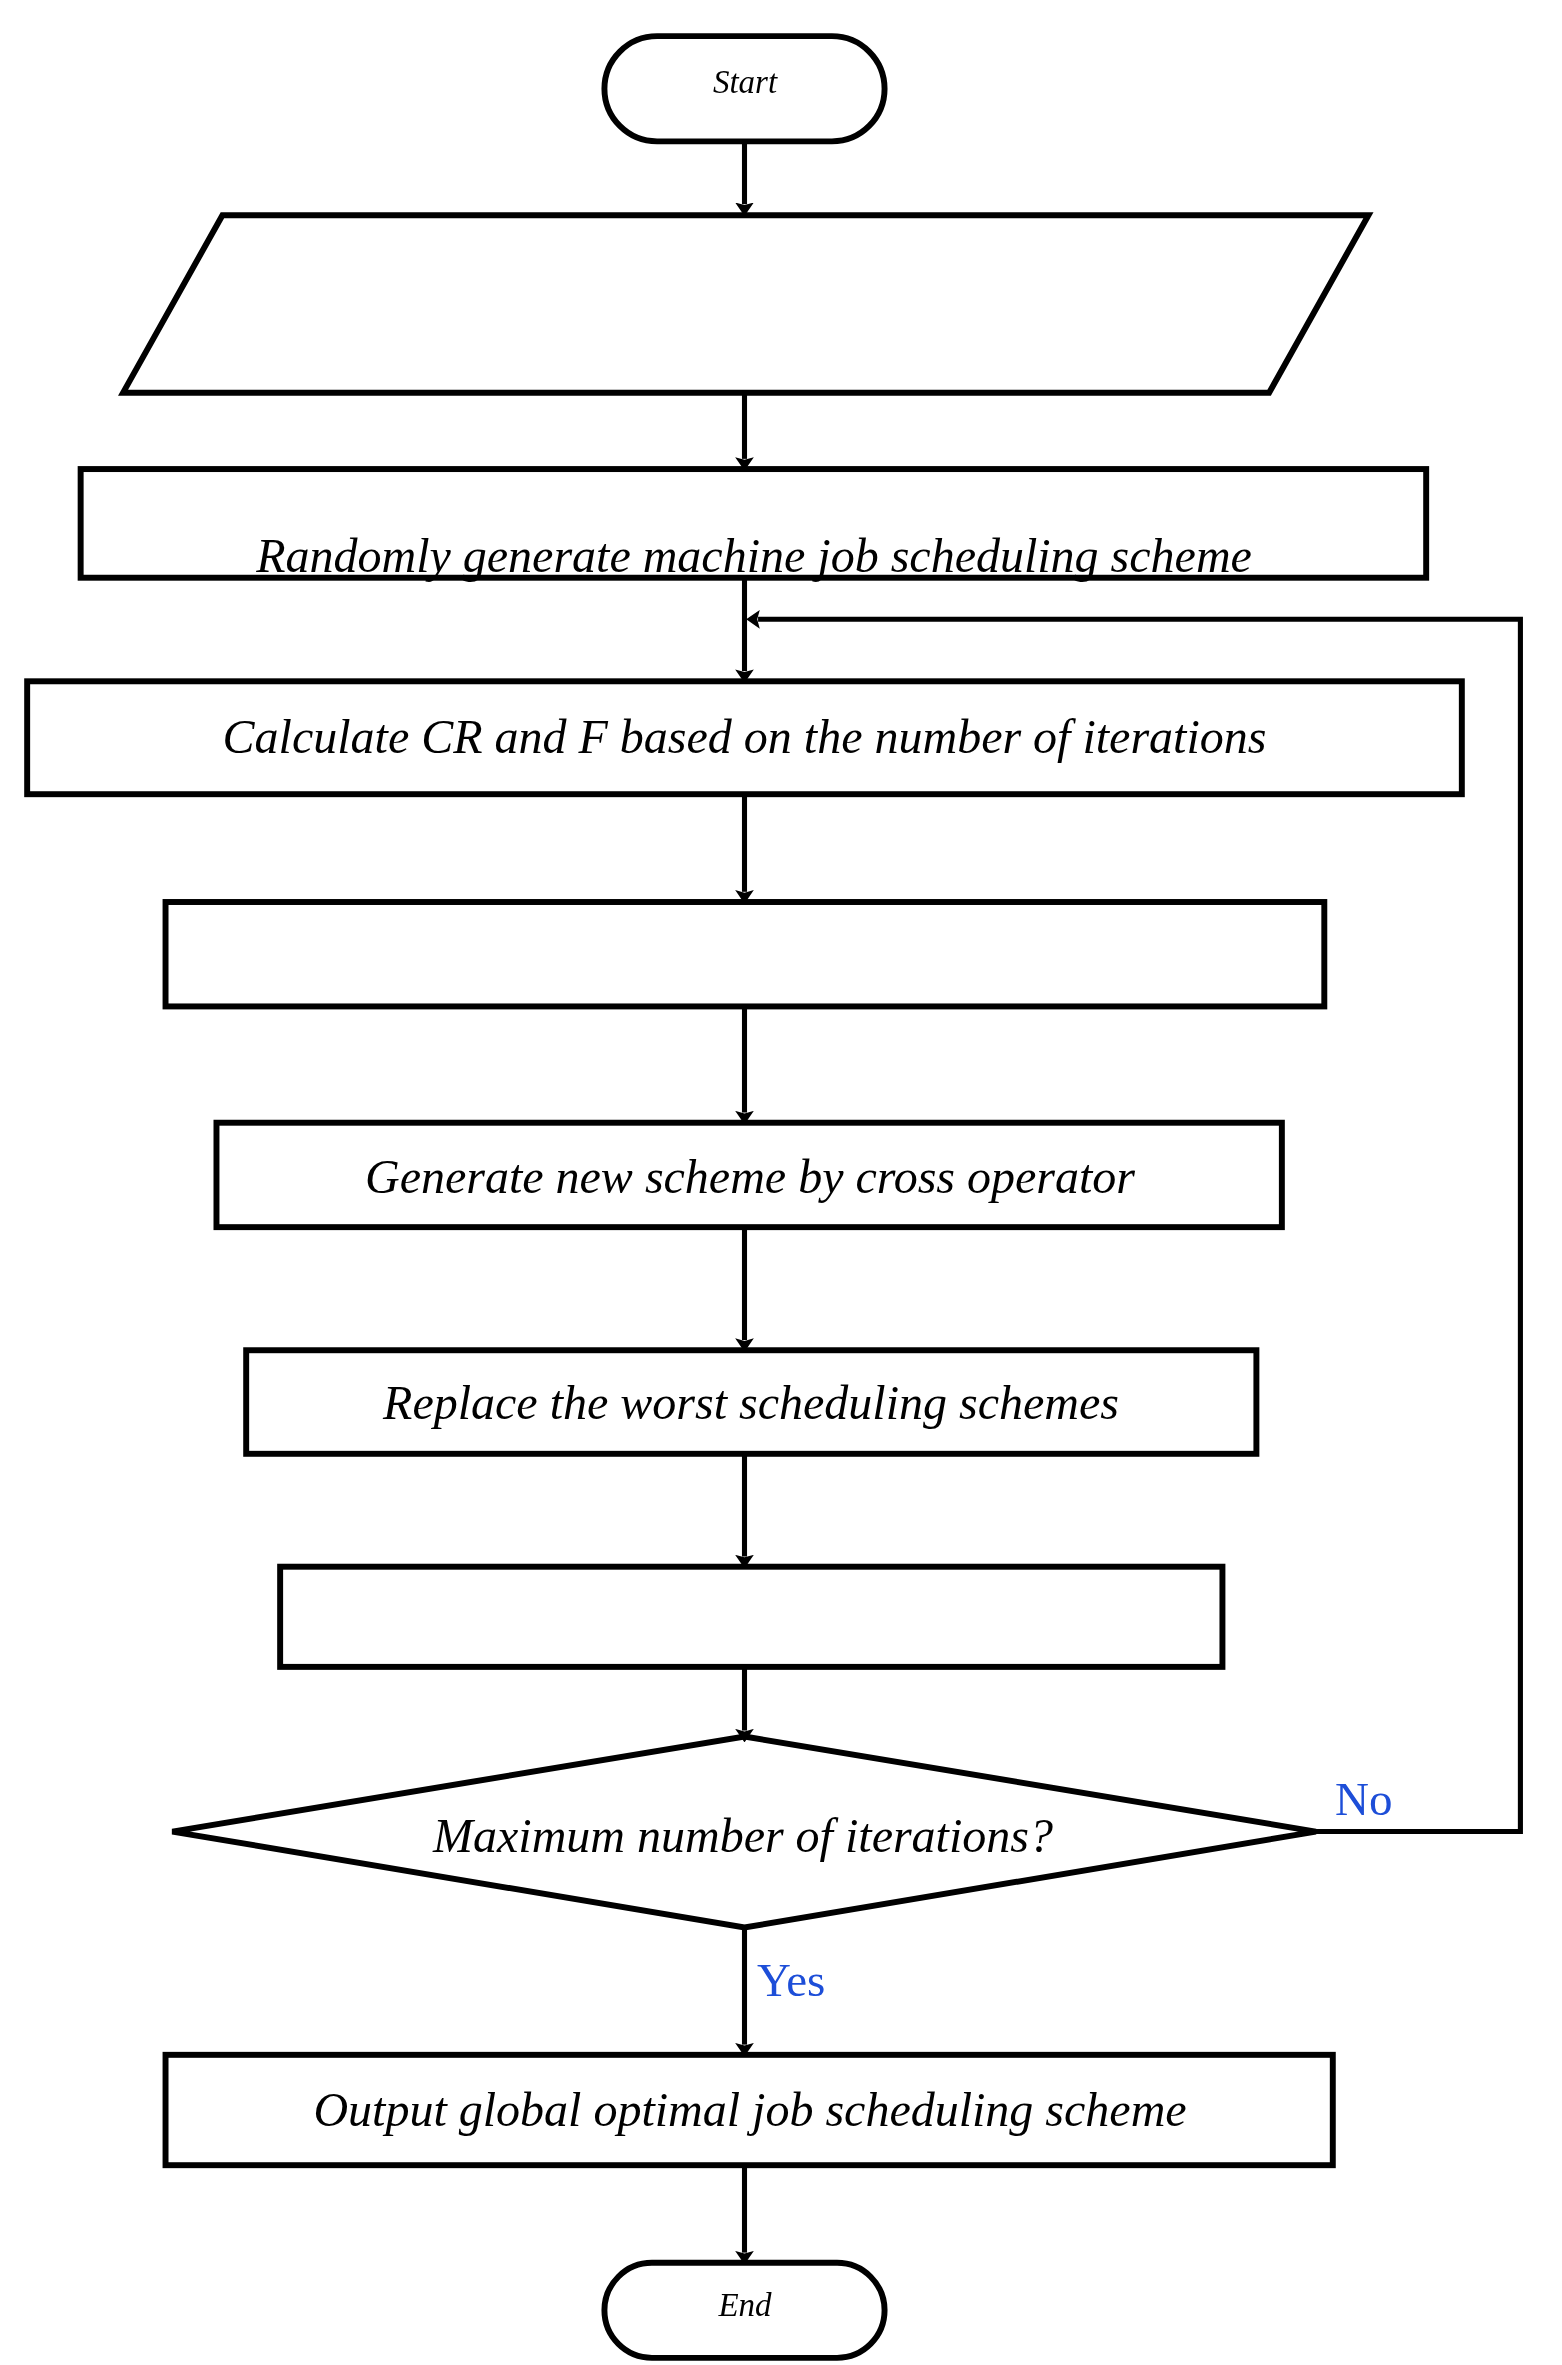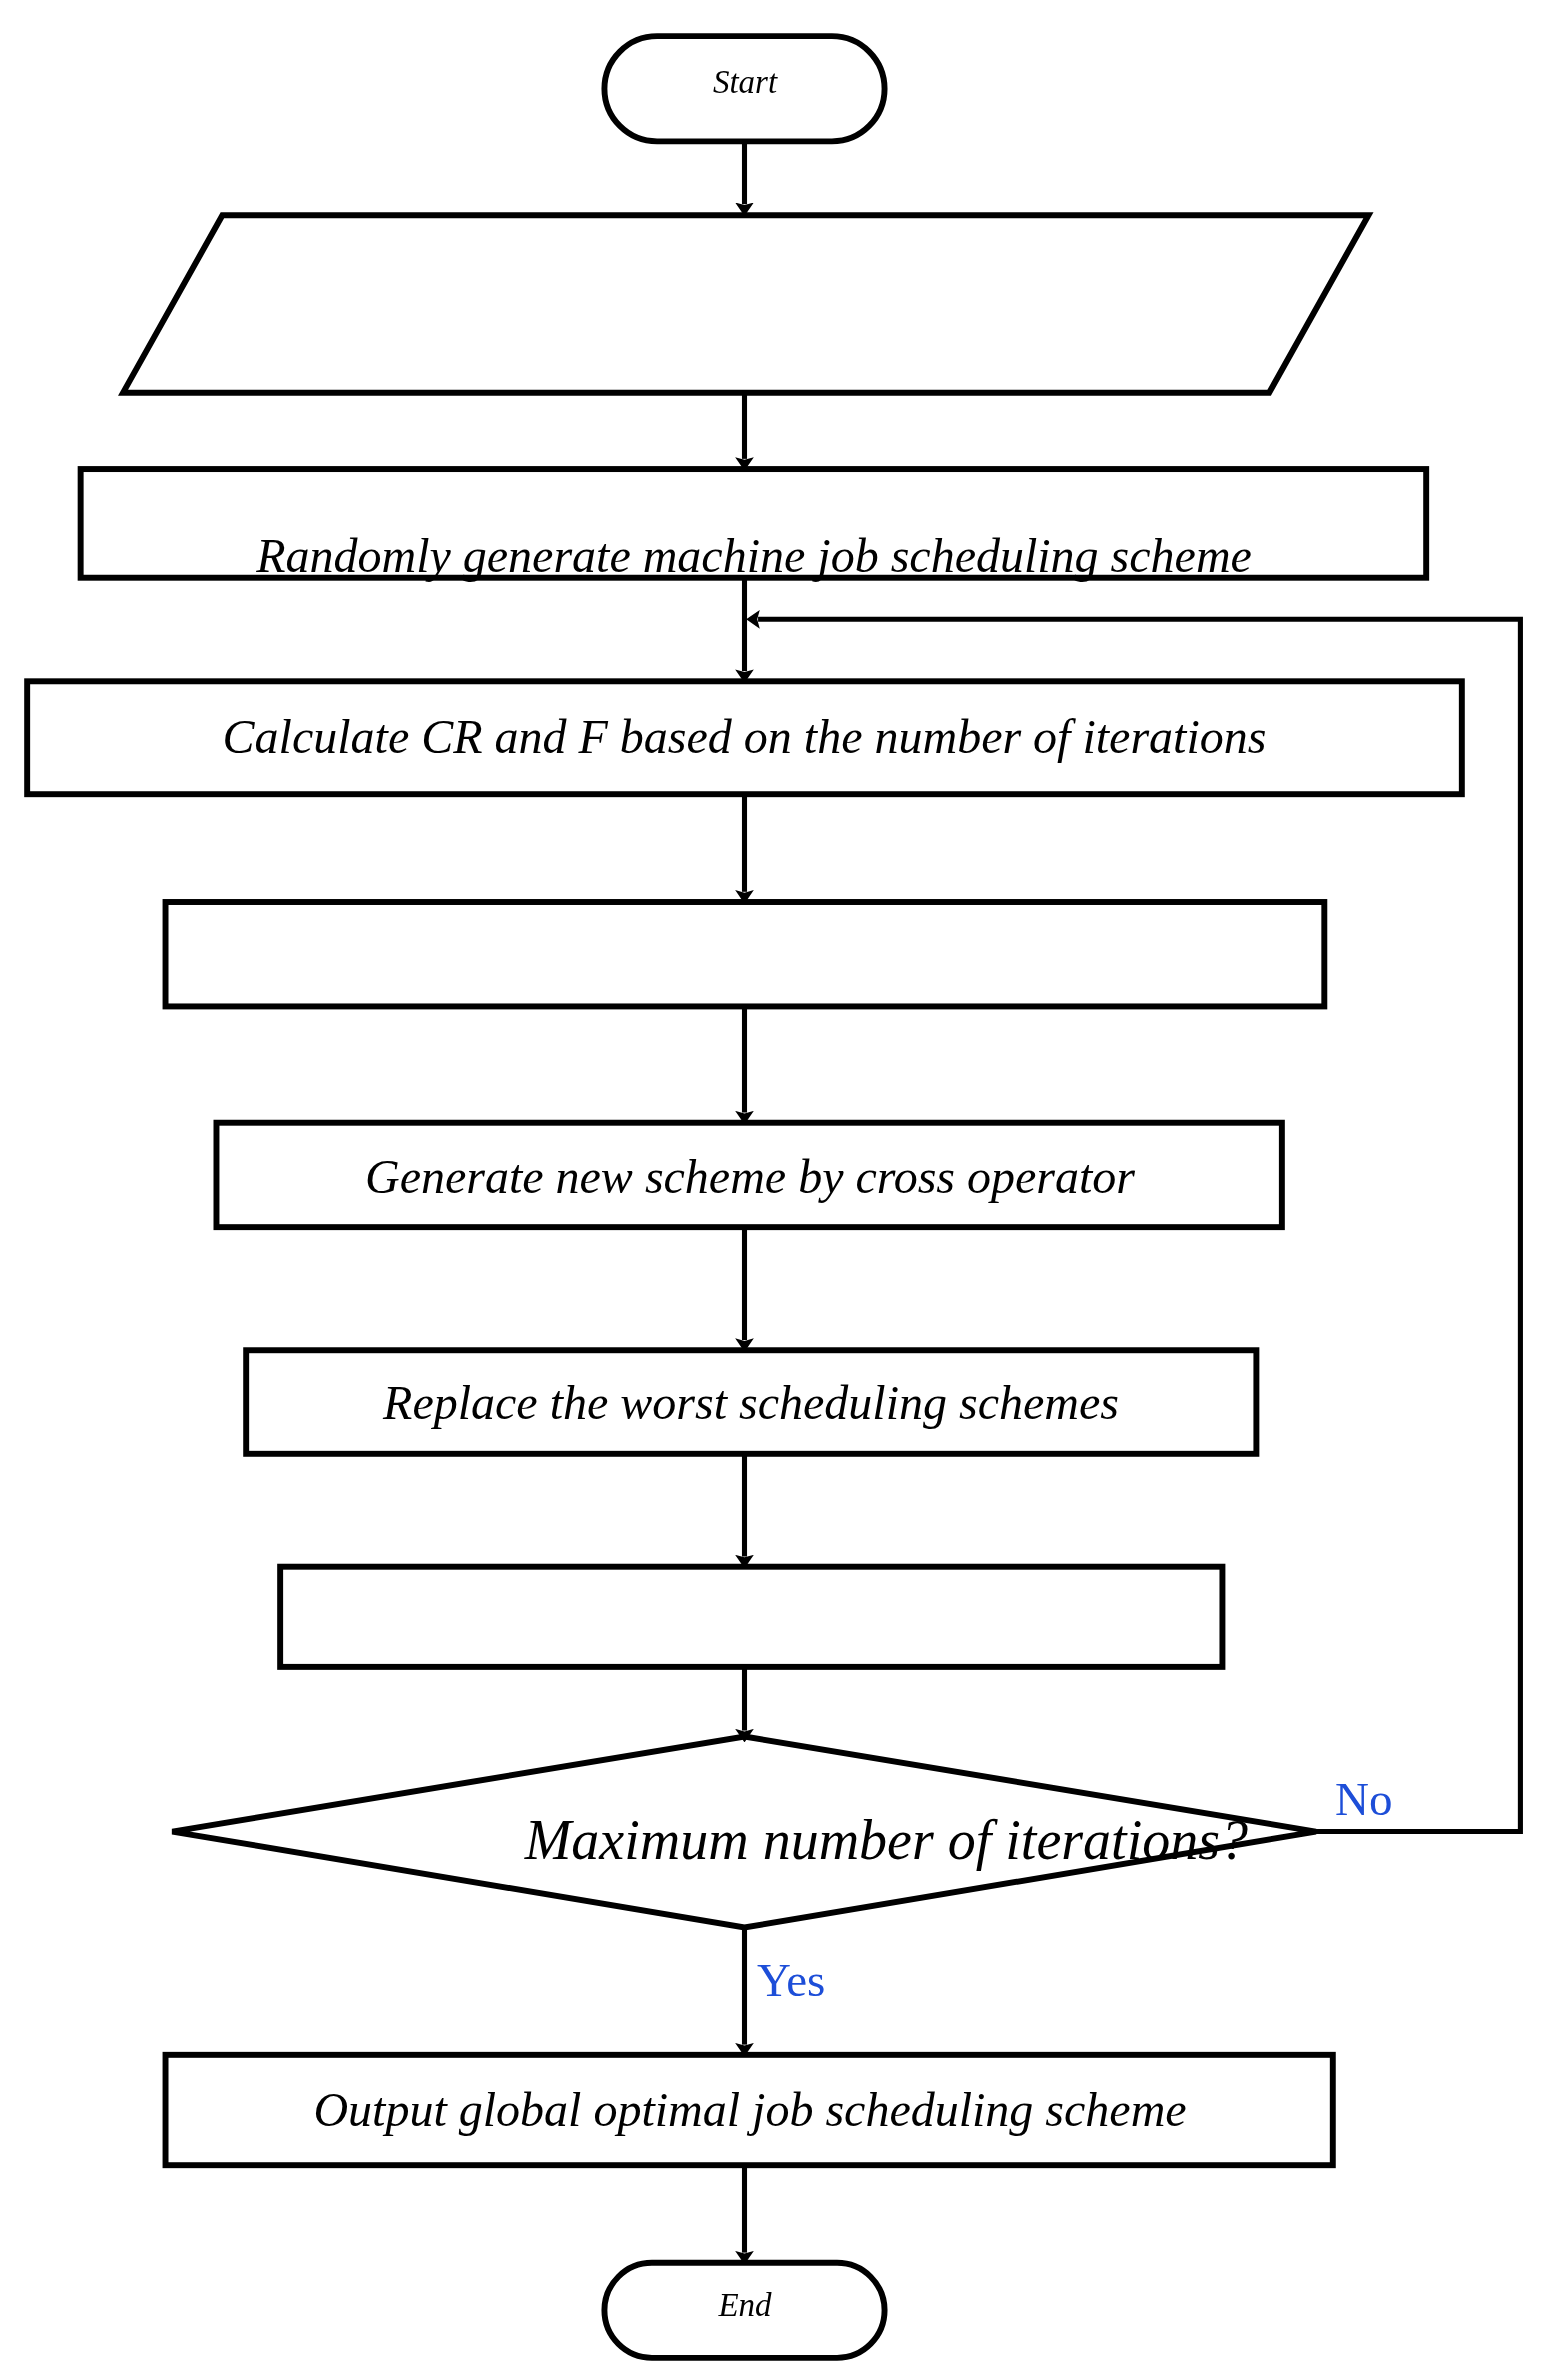--- a/index.html
+++ b/index.html
@@ -39,22 +39,21 @@
     font-size: 33px;
     font-style: italic;
   }
   .process-label {
     font-size: 48px;
   }
   .io-label {
     font-size: 48px;
   }
   .decision-label {
-    font-size: 56px;
-    text-align: right;
+    font-size: 48px;
   }
   .edge-label {
     position: absolute;
     font-family: "Liberation Serif", "DejaVu Serif", serif;
     font-size: 47px;
     color: #1d4ed8;
     white-space: nowrap;
     user-select: none;
   }
 </style>

